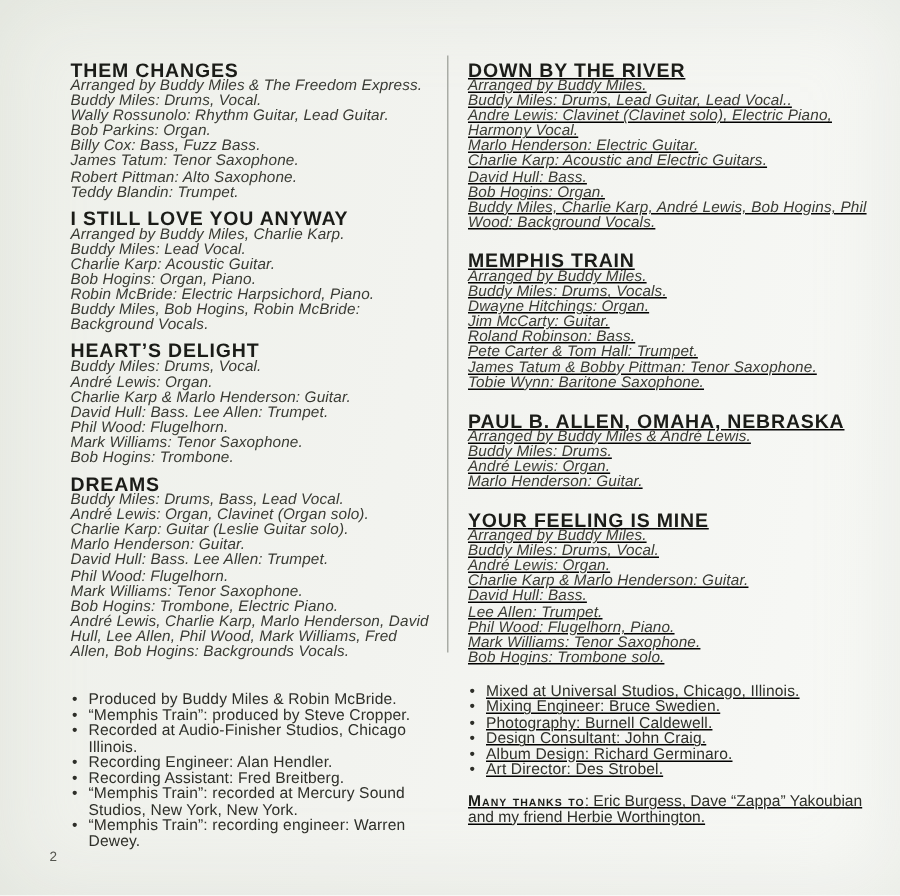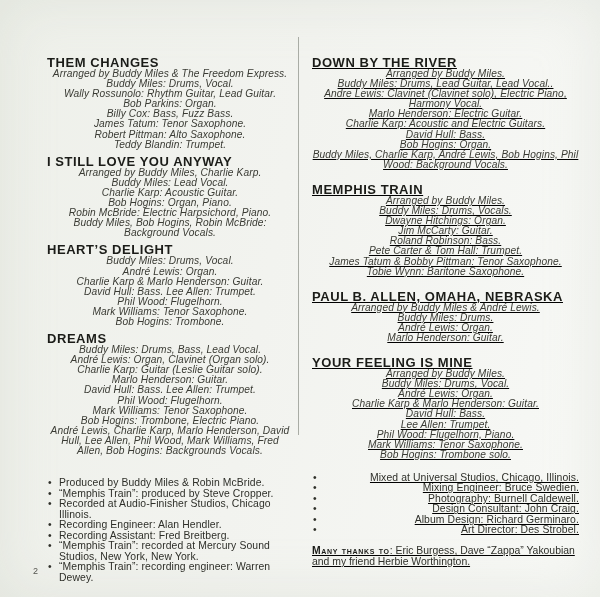--- a/index.html
+++ b/index.html
@@ -12,53 +12,53 @@
   }
   .sheet {
     position: relative;
     width: 600px;
     height: 597px;
     background: linear-gradient(100deg, #eef0ea 0%, #f2f3ef 45%, #f6f7f4 85%, #f8f9f6 100%);
     box-shadow: inset 0 0 55px rgba(190,196,184,0.28);
   }
   .col {
     position: absolute;
-    top: 56px;
+    top: 40px;
   }
   .col-left  { left: 47px;  width: 246px; }
   .col-right { left: 312px; width: 267px; text-decoration: underline; }
 
   section.track { margin: 0; padding: 0; }
   .col-left  section.track { margin-bottom: 5px; }
   .col-right section.track { margin-bottom: 13px; }
 
   h2.track-title {
     margin: 0;
     font-size: 13px;
     line-height: 13px;
     font-weight: bold;
     letter-spacing: 0.55px;
     color: #1b1c18;
   }
-  .credit-lines { margin: 0; text-align: center; }
+  .credit-lines { margin: 0; }
   .credit-line {
     font-style: italic;
     font-size: 10.2px;
     line-height: 10.1px;
     letter-spacing: 0.1px;
     color: #3a3b34;
   }
 
   ul.notes {
     margin: 0;
     padding: 0;
     list-style: none;
   }
   .col-left  ul.notes { margin-top: 22px; }
-  .col-right ul.notes { margin-top: 12px; text-align: right; }
+  .col-right ul.notes { margin-top: 12px; }
   ul.notes li {
     position: relative;
     padding-left: 12px;
     font-size: 10.4px;
     line-height: 10.5px;
     letter-spacing: 0.1px;
     color: #2e2f29;
   }
   ul.notes li::before {
     content: "\2022";

